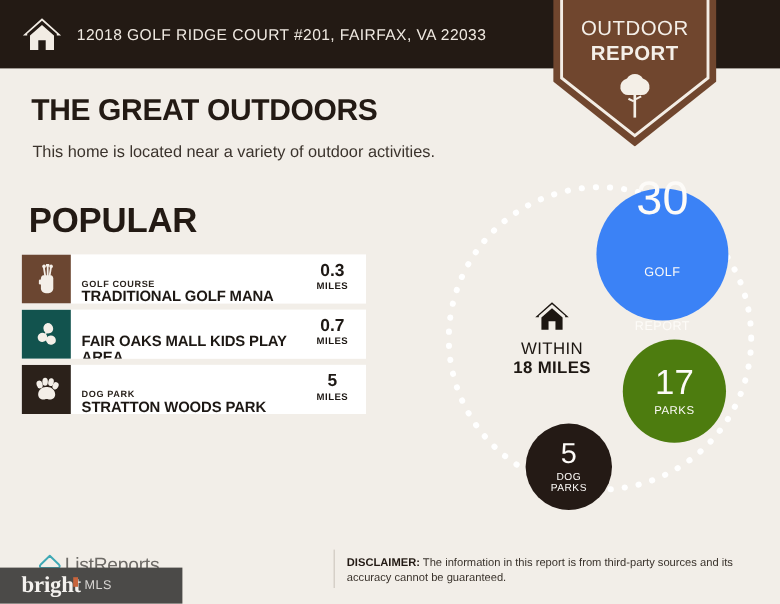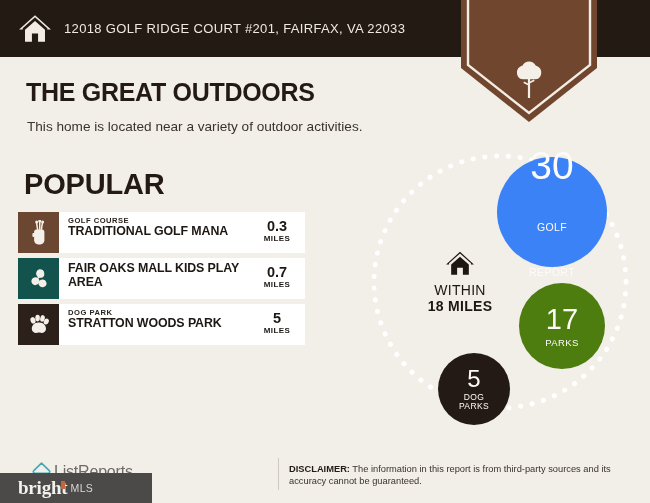--- a/index.html
+++ b/index.html
@@ -66,21 +66,21 @@
     height:41px;
     margin-bottom:5px;
     overflow:hidden;
   }
   .row-icon {
     width:41px; min-width:41px; height:41px;
     display:flex; align-items:center; justify-content:center;
   }
   .row-icon svg { display:block; }
   .row-body {
-    flex:1; padding:4px 6px 0 9px; overflow:hidden;
+    flex:1; padding:20px 6px 0 9px; overflow:hidden;
   }
   .row-cat {
     font-size:7.6px; font-weight:700; color:#2b241e;
     letter-spacing:0.5px; line-height:9px;
   }
   .row-name {
     font-size:12.4px; font-weight:700; color:#1d1814;
     line-height:13.5px; letter-spacing:-0.1px;
   }
   .row-dist {
@@ -172,20 +172,24 @@
   <svg width="136" height="122" viewBox="0 0 136 122">
     <path d="M0 -10 L136 -10 L136 68 L68 122 L0 68 Z" fill="#70462e"></path>
     <path d="M7 -4 L129 -4 L129 65 L68 113 L7 65 Z" fill="none" stroke="#f3ede5" stroke-width="2.4"></path>
     <g fill="#f4efe7" transform="translate(68,88)">
       <path d="M-12 -14 a7.4 7.4 0 0 1 5.5 -8.6 a7.6 7.6 0 0 1 13.2 0 a7.4 7.4 0 0 1 5.5 8.6 a6.6 6.6 0 0 1 -6.8 5.2 l-10.6 0 a6.6 6.6 0 0 1 -6.8 -5.2 Z"></path>
       <rect x="-1.1" y="-10" width="2.2" height="20"></rect>
       <rect x="-5.6" y="-5.4" width="5" height="1.7" transform="rotate(27 -3 -4.5)"></rect>
       <rect x="0.6" y="-7.4" width="5" height="1.7" transform="rotate(-27 3 -6.5)"></rect>
     </g>
   </svg>
+  <div class="badge-text">
+    <span>OUTDOOR</span>
+    <span class="line2">REPORT</span>
+  </div>
 </div>
 
 <div class="title">THE GREAT OUTDOORS</div>
 <div class="subtitle">This home is located near a variety of outdoor activities.</div>
 
 <div class="popular-heading">POPULAR</div>
 
 <div class="list">
 
   <div class="row">

